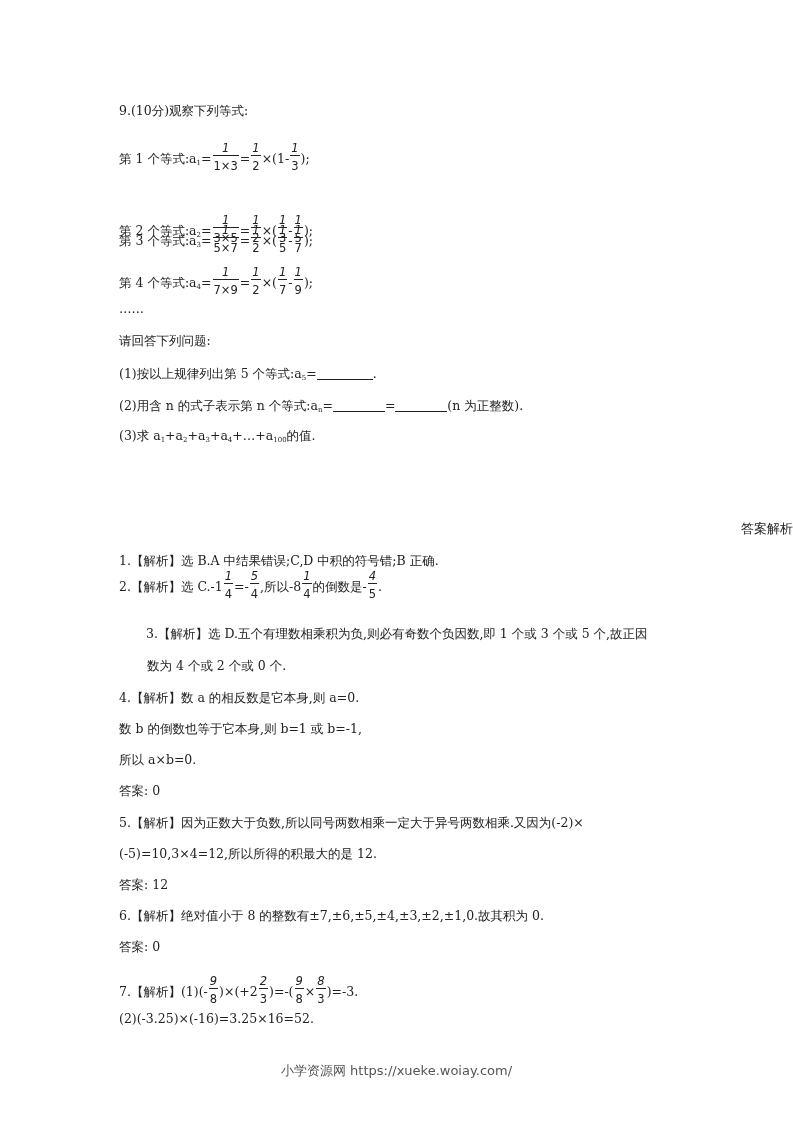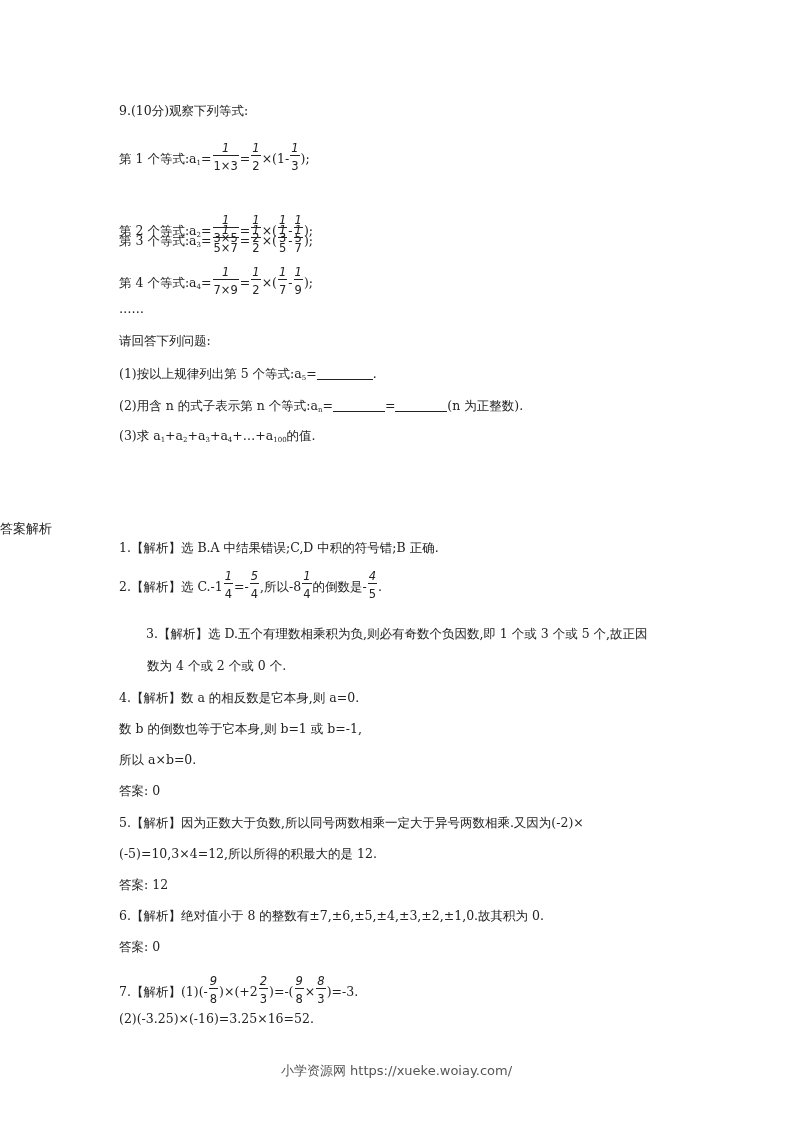--- a/index.html
+++ b/index.html
@@ -6,21 +6,21 @@
   body { width: 793px; height: 1122px; position: relative; overflow: hidden;
          font-family: "DejaVu Serif", "Liberation Serif", serif; color: #222; }
   .line { position: absolute; left: 119px; font-size: 12.5px; white-space: nowrap; line-height: 16px; }
   .frac { display: inline-flex; flex-direction: column; align-items: center; vertical-align: middle;
           font-family: "DejaVu Sans", "Liberation Sans", sans-serif; font-size: 11.5px; line-height: 13px; margin: 0 1px; }
   .frac .num { font-style: italic; padding: 0 1px; }
   .frac .den { border-top: 1px solid #222; padding: 4px 1px; }
   .sub { font-size: 7px; vertical-align: -2px; }
   .blank { display: inline-block; border-bottom: 1px solid #222; width: 56px; height: 12px; vertical-align: -2px; }
   .blank.w52 { width: 52px; }
-  .center-title { position: absolute; left: 0; width: 793px; text-align: left; top: 520px; font-size: 13px; }
+  .center-title { position: absolute; left: 0; width: 793px; text-align: right; top: 520px; font-size: 13px; }
   .footer { position: absolute; left: 0; width: 793px; text-align: center; top: 1062px;
             font-family: "DejaVu Sans", "Liberation Sans", sans-serif; font-size: 13px; color: #555; }
 </style>
 </head>
 <body>
 
 <div class="line" style="top:103px;">9.(10分)观察下列等式:</div>
 
 <div class="line" style="top:142px;">
   <span>第 1 个等式:a</span><span class="sub">1</span><span>=</span><span class="frac">
@@ -93,21 +93,21 @@
 <div class="line" style="top:398px;">
   <span>(2)用含 n 的式子表示第 n 个等式:a</span><span class="sub">n</span><span>=</span><span class="blank w52"></span><span>=</span><span class="blank w52"></span><span>(n 为正整数).</span>
 </div>
 
 <div class="line" style="top:428px;">
   <span>(3)求 a</span><span class="sub">1</span><span>+a</span><span class="sub">2</span><span>+a</span><span class="sub">3</span><span>+a</span><span class="sub">4</span><span>+…+a</span><span class="sub">100</span><span>的值.</span>
 </div>
 
 <div class="center-title">答案解析</div>
 
-<div class="line" style="top:540px;">1.【解析】选 B.A 中结果错误;C,D 中积的符号错;B 正确.</div>
+<div class="line" style="top:553px;">1.【解析】选 B.A 中结果错误;C,D 中积的符号错;B 正确.</div>
 
 <div class="line" style="top:570px;">
   <span>2.【解析】选 C.-1</span><span class="frac">
       <span class="num">1</span>
       <span class="den">4</span>
     </span><span>=-</span><span class="frac">
       <span class="num">5</span>
       <span class="den">4</span>
     </span><span>,所以-8</span><span class="frac">
       <span class="num">1</span>

